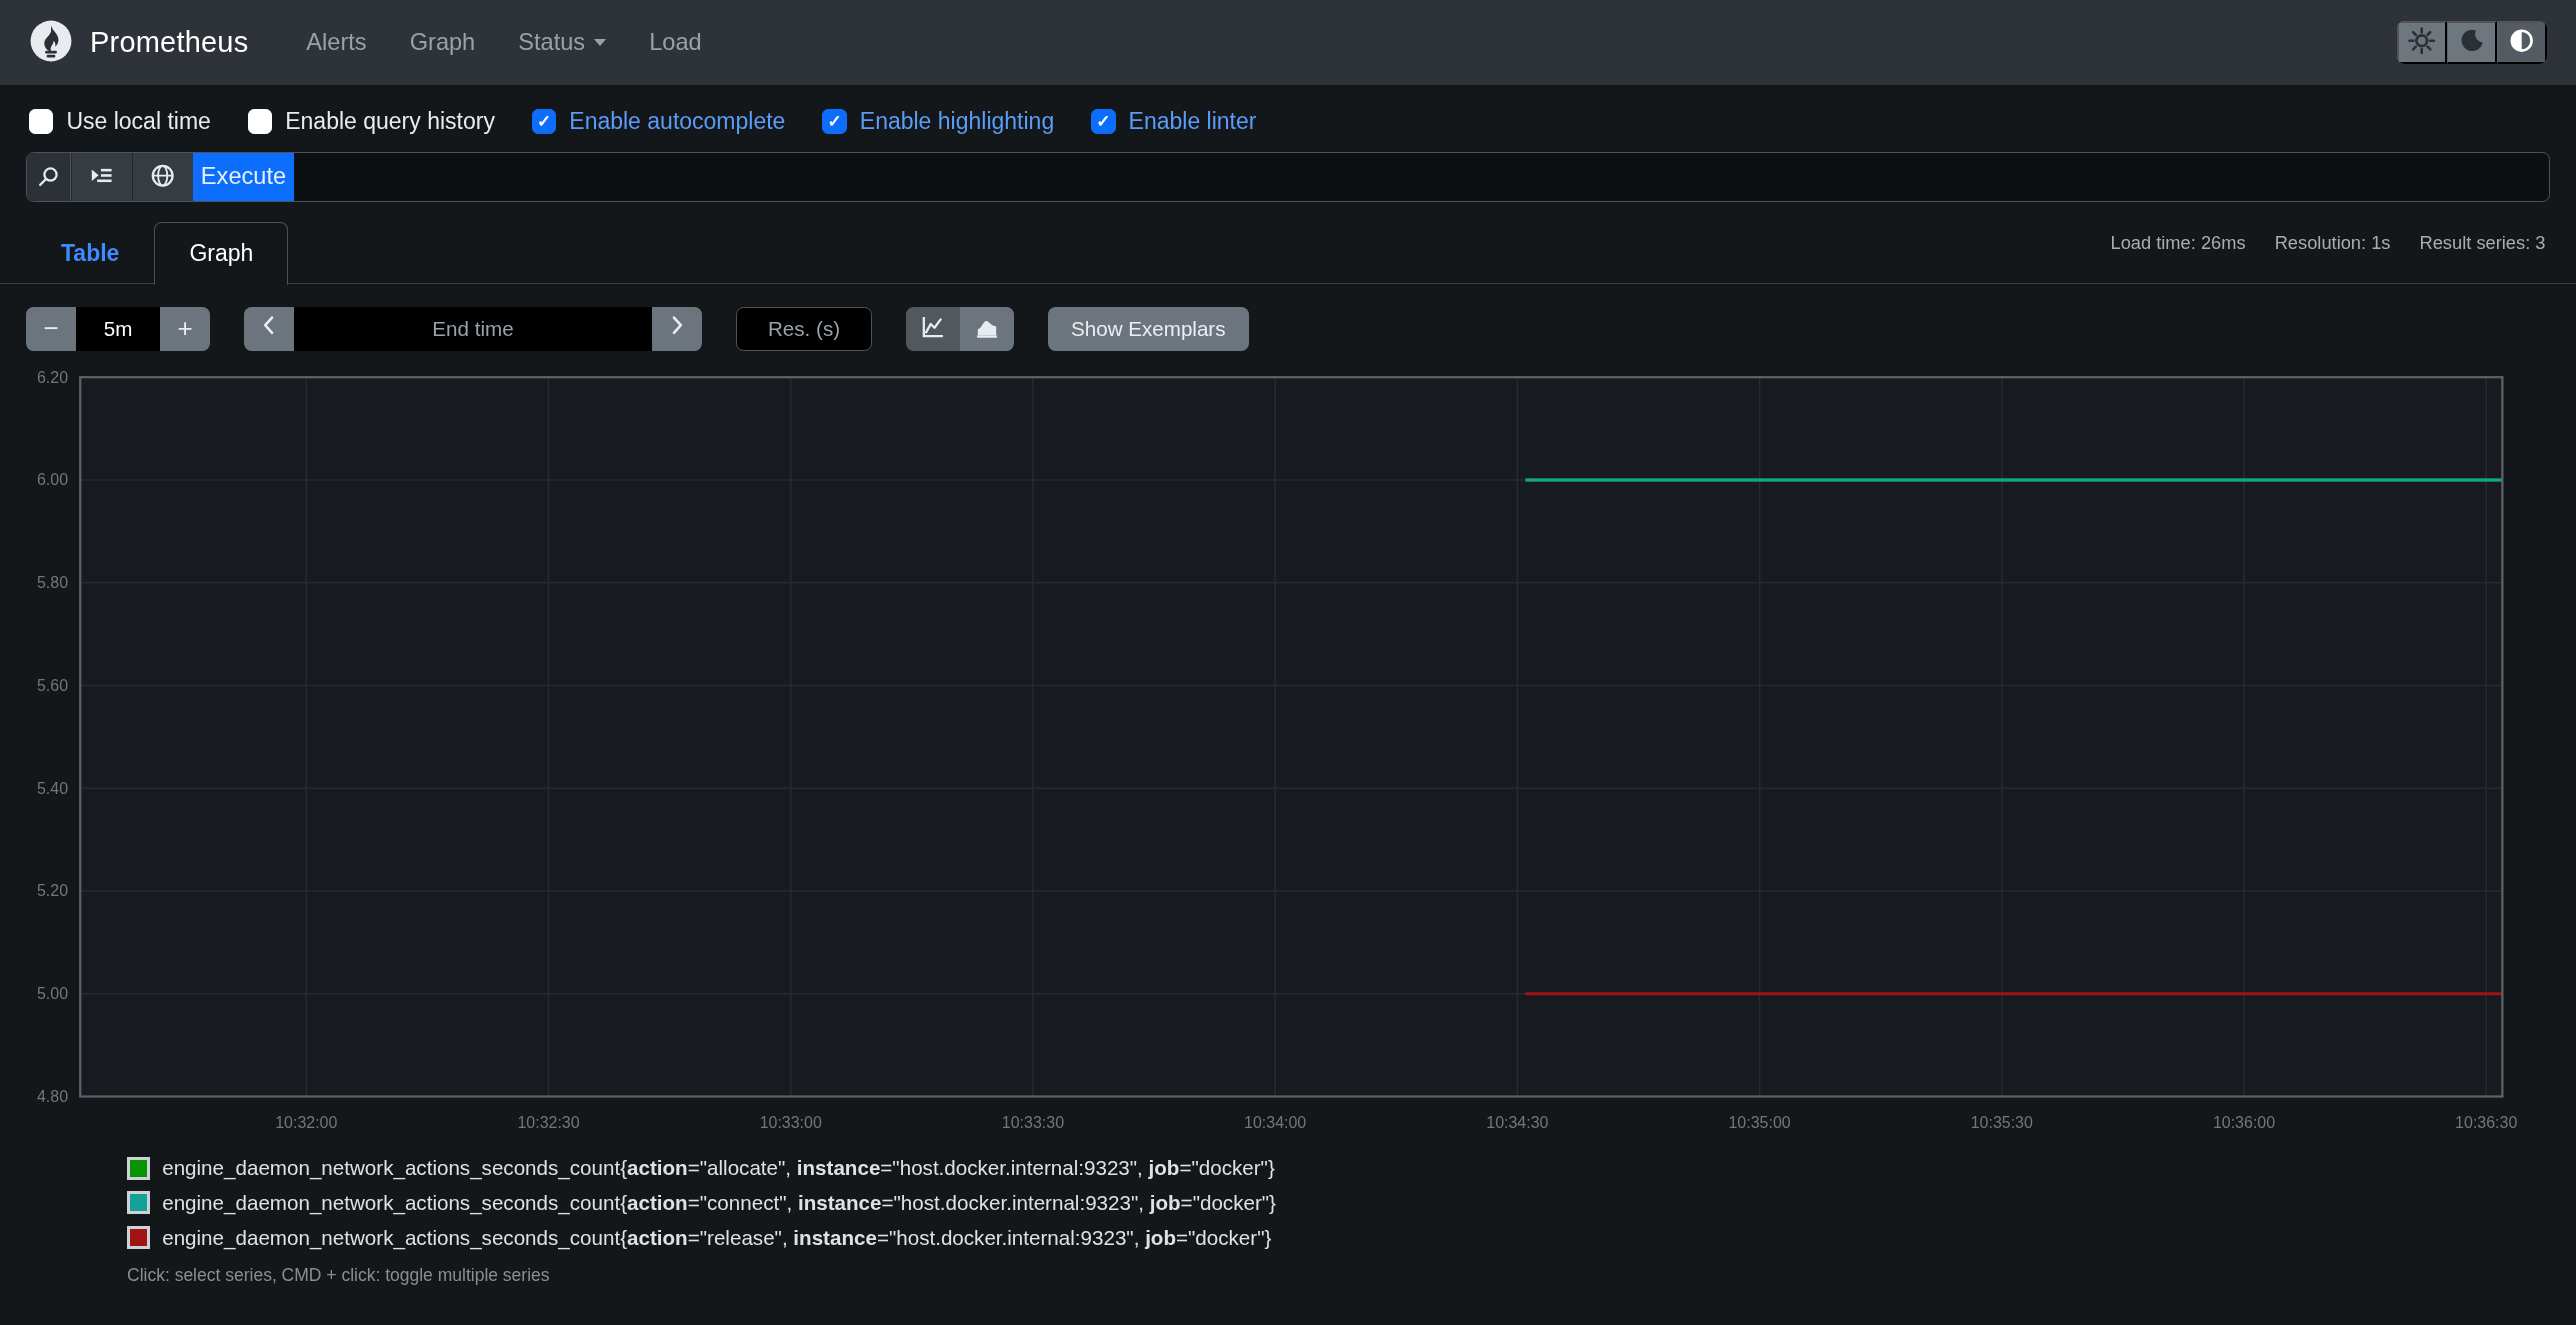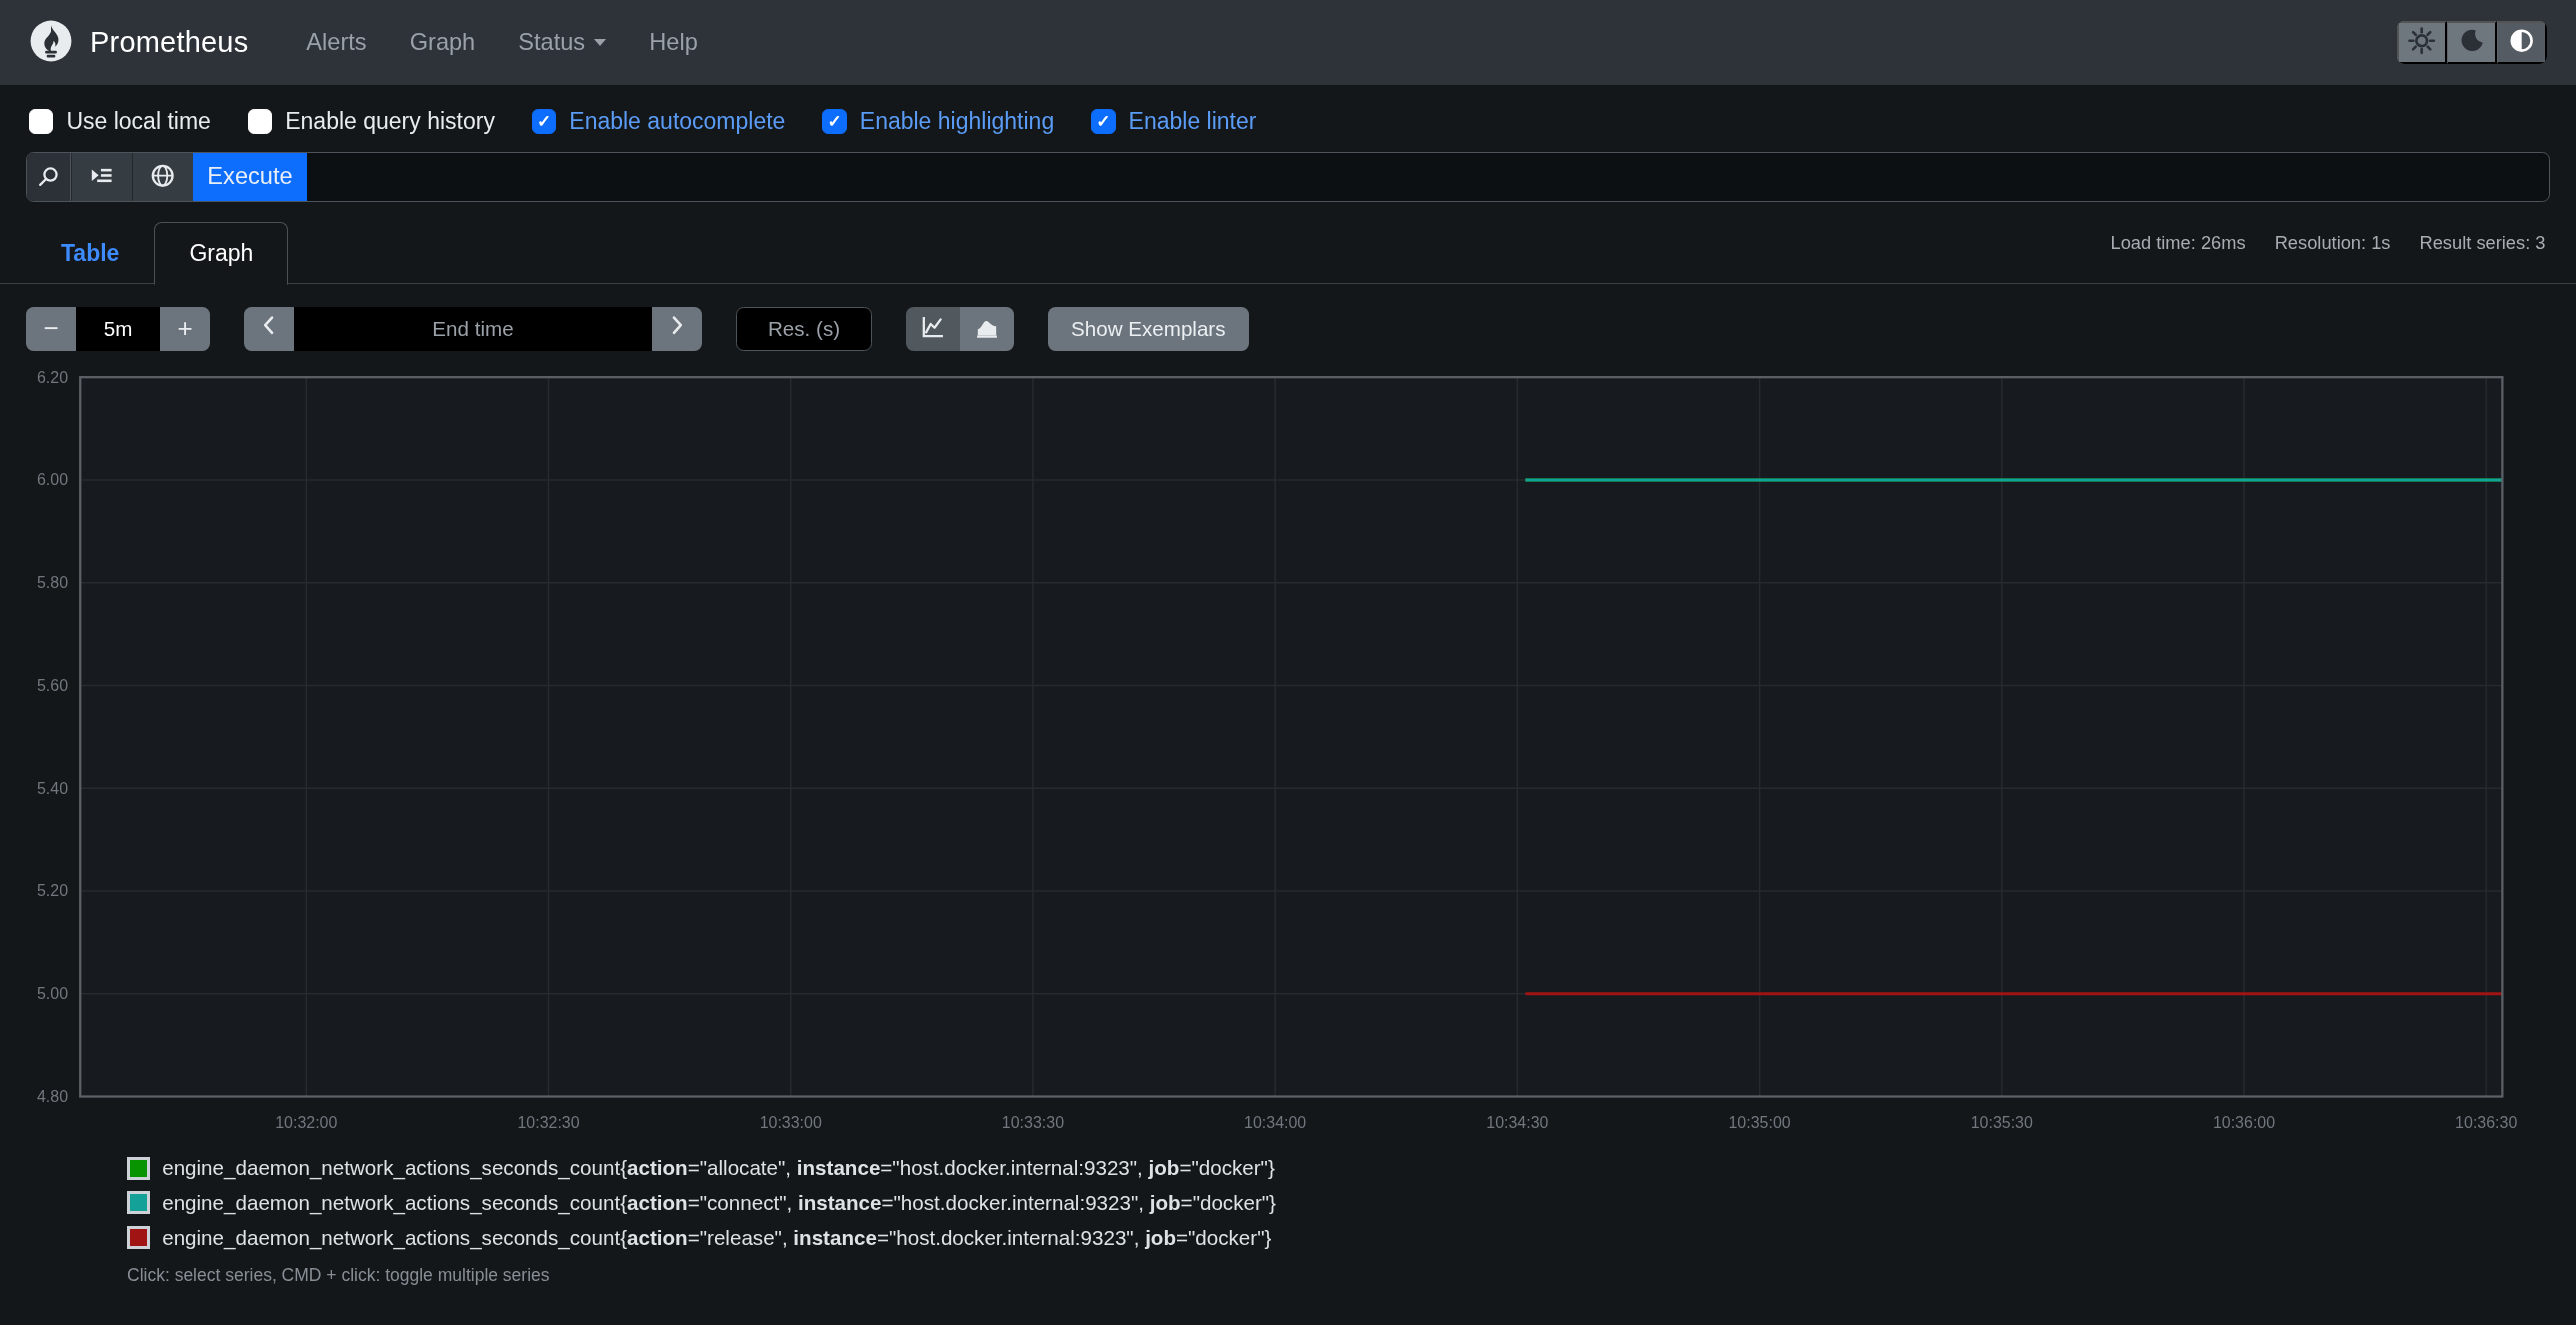--- a/index.html
+++ b/index.html
@@ -28,21 +28,21 @@
   .opt .lbl { font-size:23px; color:#e9ecef; }
   .opt.checked .lbl { color:#5a9cf6; }
 
   
   .query-row { padding:12.2px 26px 0 26px; }
   .input-group { display:flex; height:50px; border:1.5px solid #4d545b; border-radius:7.6px; overflow:hidden; background:#0d1013; }
   .addon-search { width:44px; background:#2b3137; display:flex; align-items:center; justify-content:center; border-right:1.5px solid #4d545b; }
   .query-input { flex:1; background:#0d1013; border:none; outline:none; color:#ffffff;
     font-family:"DejaVu Sans Mono", monospace; font-size:21.3px; padding:0 20px; }
   .iconbtn { width:61px; background:#353c42; border:none; border-left:1.5px solid #23282d; display:flex; align-items:center; justify-content:center; cursor:pointer; }
-  .execute-btn { width:114px; background:#0d6efd; border:none; color:#e8eef6; font-size:23.6px; cursor:pointer; font-family:inherit; }
+  .execute-btn { width:101px; background:#0d6efd; border:none; color:#e8eef6; font-size:23.6px; cursor:pointer; font-family:inherit; }
 
   
   .tabs-row { position:relative; margin-top:20px; padding:0 26px; border-bottom:1.5px solid #3a4046; display:flex; align-items:flex-end; }
   .tab { font-size:23px; padding:17px 34px; cursor:pointer; border-radius:7.6px 7.6px 0 0; margin-bottom:-1.5px; }
   .tab.inactive { color:#3d8bfd; border:1.5px solid transparent;font-weight:bold; }
   .tab.active { color:#ffffff; background:#14171a; border:1.5px solid #4a5056; border-bottom-color:#14171a; }
   .stats { position:absolute; right:30.5px; top:10.7px; display:flex; gap:29px; font-size:18.3px; color:#a7adb3; }
 
   
   .panel { padding:0 26px; }
@@ -93,21 +93,21 @@
         <span>Alerts</span>
       </span>
     <span class="nav-link">
         <span>Graph</span>
       </span>
     <span class="nav-link">
         <span>Status</span>
         <span class="caret-down"></span>
       </span>
     <span class="nav-link">
-        <span>Help</span>
+        <span>Load</span>
       </span>
   </nav>
   <div class="theme-group">
     <button class="theme-btn">
       <span>
         <svg width="27.4" height="27.4" viewBox="0 0 36 36">
           <circle cx="18" cy="18" r="7" fill="none" stroke="#2b3036" stroke-width="3.6"></circle>
           <g stroke="#2b3036" stroke-width="3.4" stroke-linecap="round">
             <line x1="18" y1="2" x2="18" y2="7"></line>
               <line x1="18" y1="29" x2="18" y2="34"></line>

